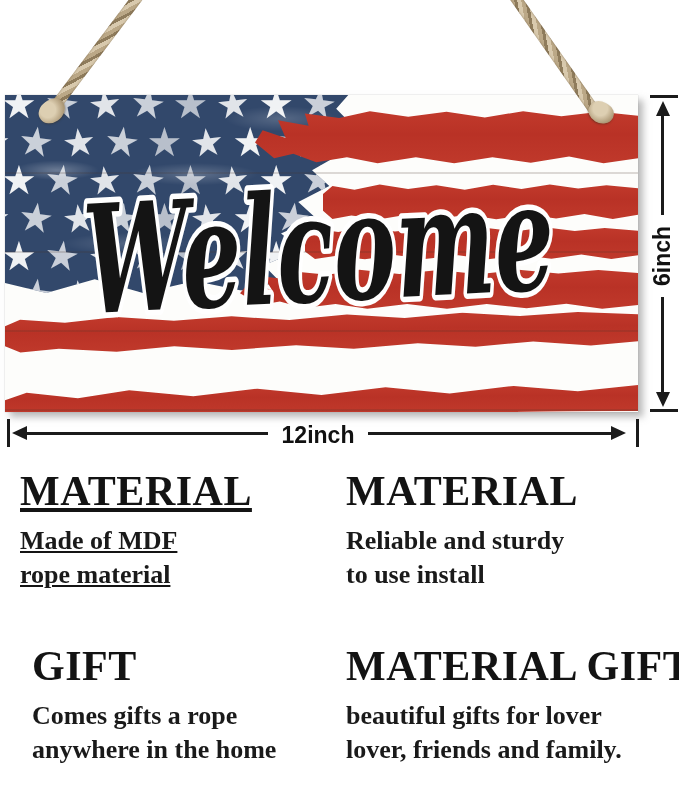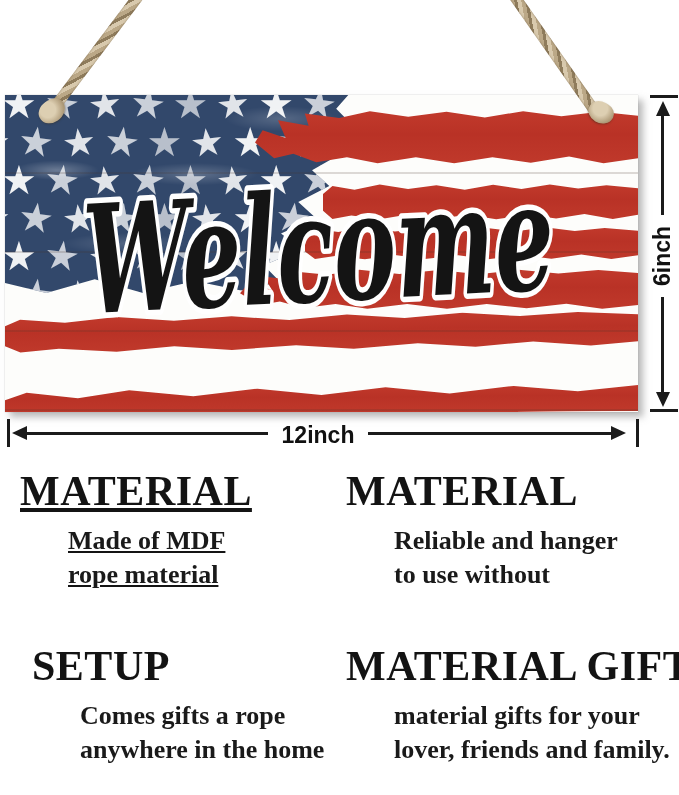--- a/index.html
+++ b/index.html
@@ -72,21 +72,21 @@
   .dim-label{
     position:absolute;z-index:7;font-family:"Liberation Sans",sans-serif;font-weight:700;
     font-size:23px;color:#111;white-space:nowrap;
   }
   .label-w{left:318px;top:435px;transform:translate(-50%,-50%);}
   .label-h{left:662px;top:256px;transform:translate(-50%,-50%) rotate(-90deg);}
 
   
   .info-section{position:absolute;}
   .info-section h2{margin:0 0 12px 0;font-size:42px;line-height:1;font-weight:700;letter-spacing:.5px;white-space:nowrap;color:#131313;}
-  .info-section .body-line{font-size:26px;line-height:34px;font-weight:700;color:#1a1a1a;white-space:nowrap;margin-left:48px;}
+  .info-section .body-line{font-size:26px;line-height:34px;font-weight:700;color:#1a1a1a;white-space:nowrap;}
   .sec-material{left:20px;top:470px;width:300px;text-decoration:underline;}
   .sec-features{left:346px;top:470px;width:330px;}
   .sec-setup{left:32px;top:645px;width:305px;}
   .sec-gift{left:346px;top:645px;width:333px;}
 </style>
 </head>
 <body>
 
 <div class="canvas">
 
@@ -139,29 +139,29 @@
   <div class="dim tick-v" style="left:636px;top:419px;height:28px"></div>
 
   <div class="info-section sec-material">
     <h2>MATERIAL</h2>
     <div class="body-line">Made of MDF</div>
     <div class="body-line">rope material</div>
   </div>
 
   <div class="info-section sec-features">
     <h2>MATERIAL</h2>
-    <div class="body-line">Reliable and hanger</div>
-    <div class="body-line">to use without</div>
+    <div class="body-line">Reliable and sturdy</div>
+    <div class="body-line">to use install</div>
   </div>
 
   <div class="info-section sec-setup">
-    <h2>SETUP</h2>
+    <h2>GIFT</h2>
     <div class="body-line">Comes gifts a rope</div>
     <div class="body-line">anywhere in the home</div>
   </div>
 
   <div class="info-section sec-gift">
     <h2>MATERIAL GIFT</h2>
-    <div class="body-line">material gifts for your</div>
+    <div class="body-line">beautiful gifts for lover</div>
     <div class="body-line">lover, friends and family.</div>
   </div>
 
 </div>
 
 </body></html>

